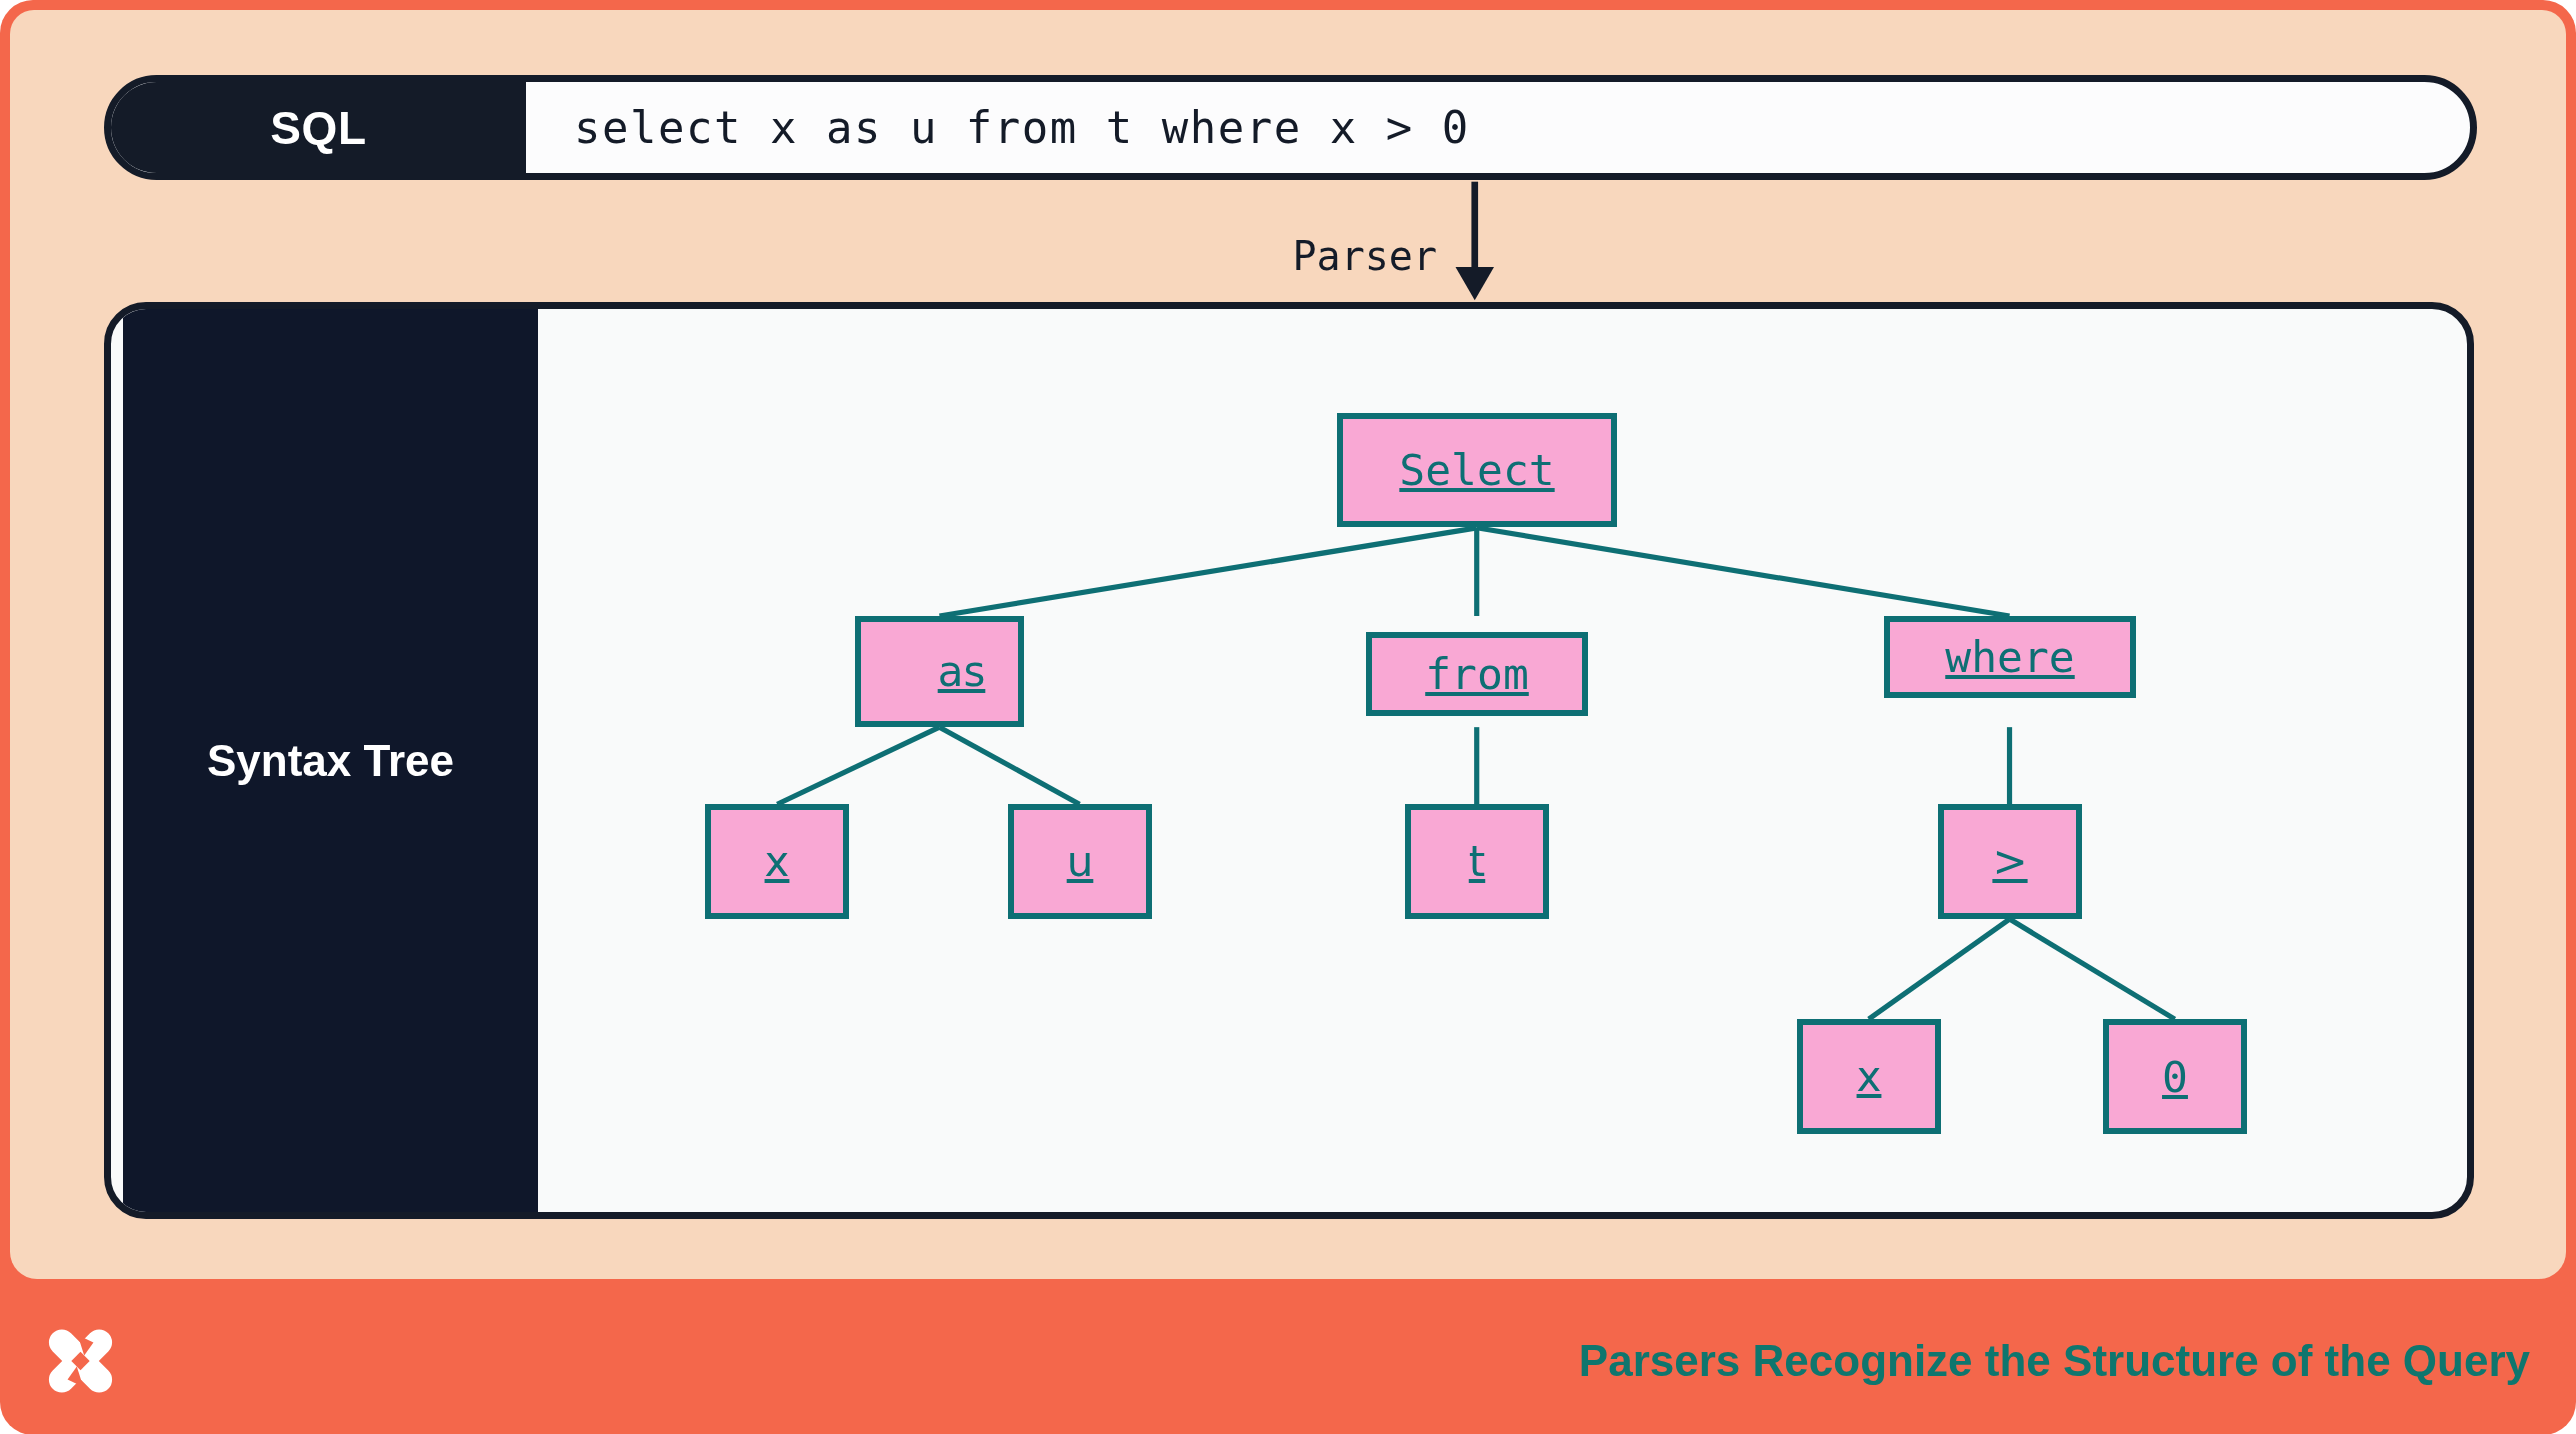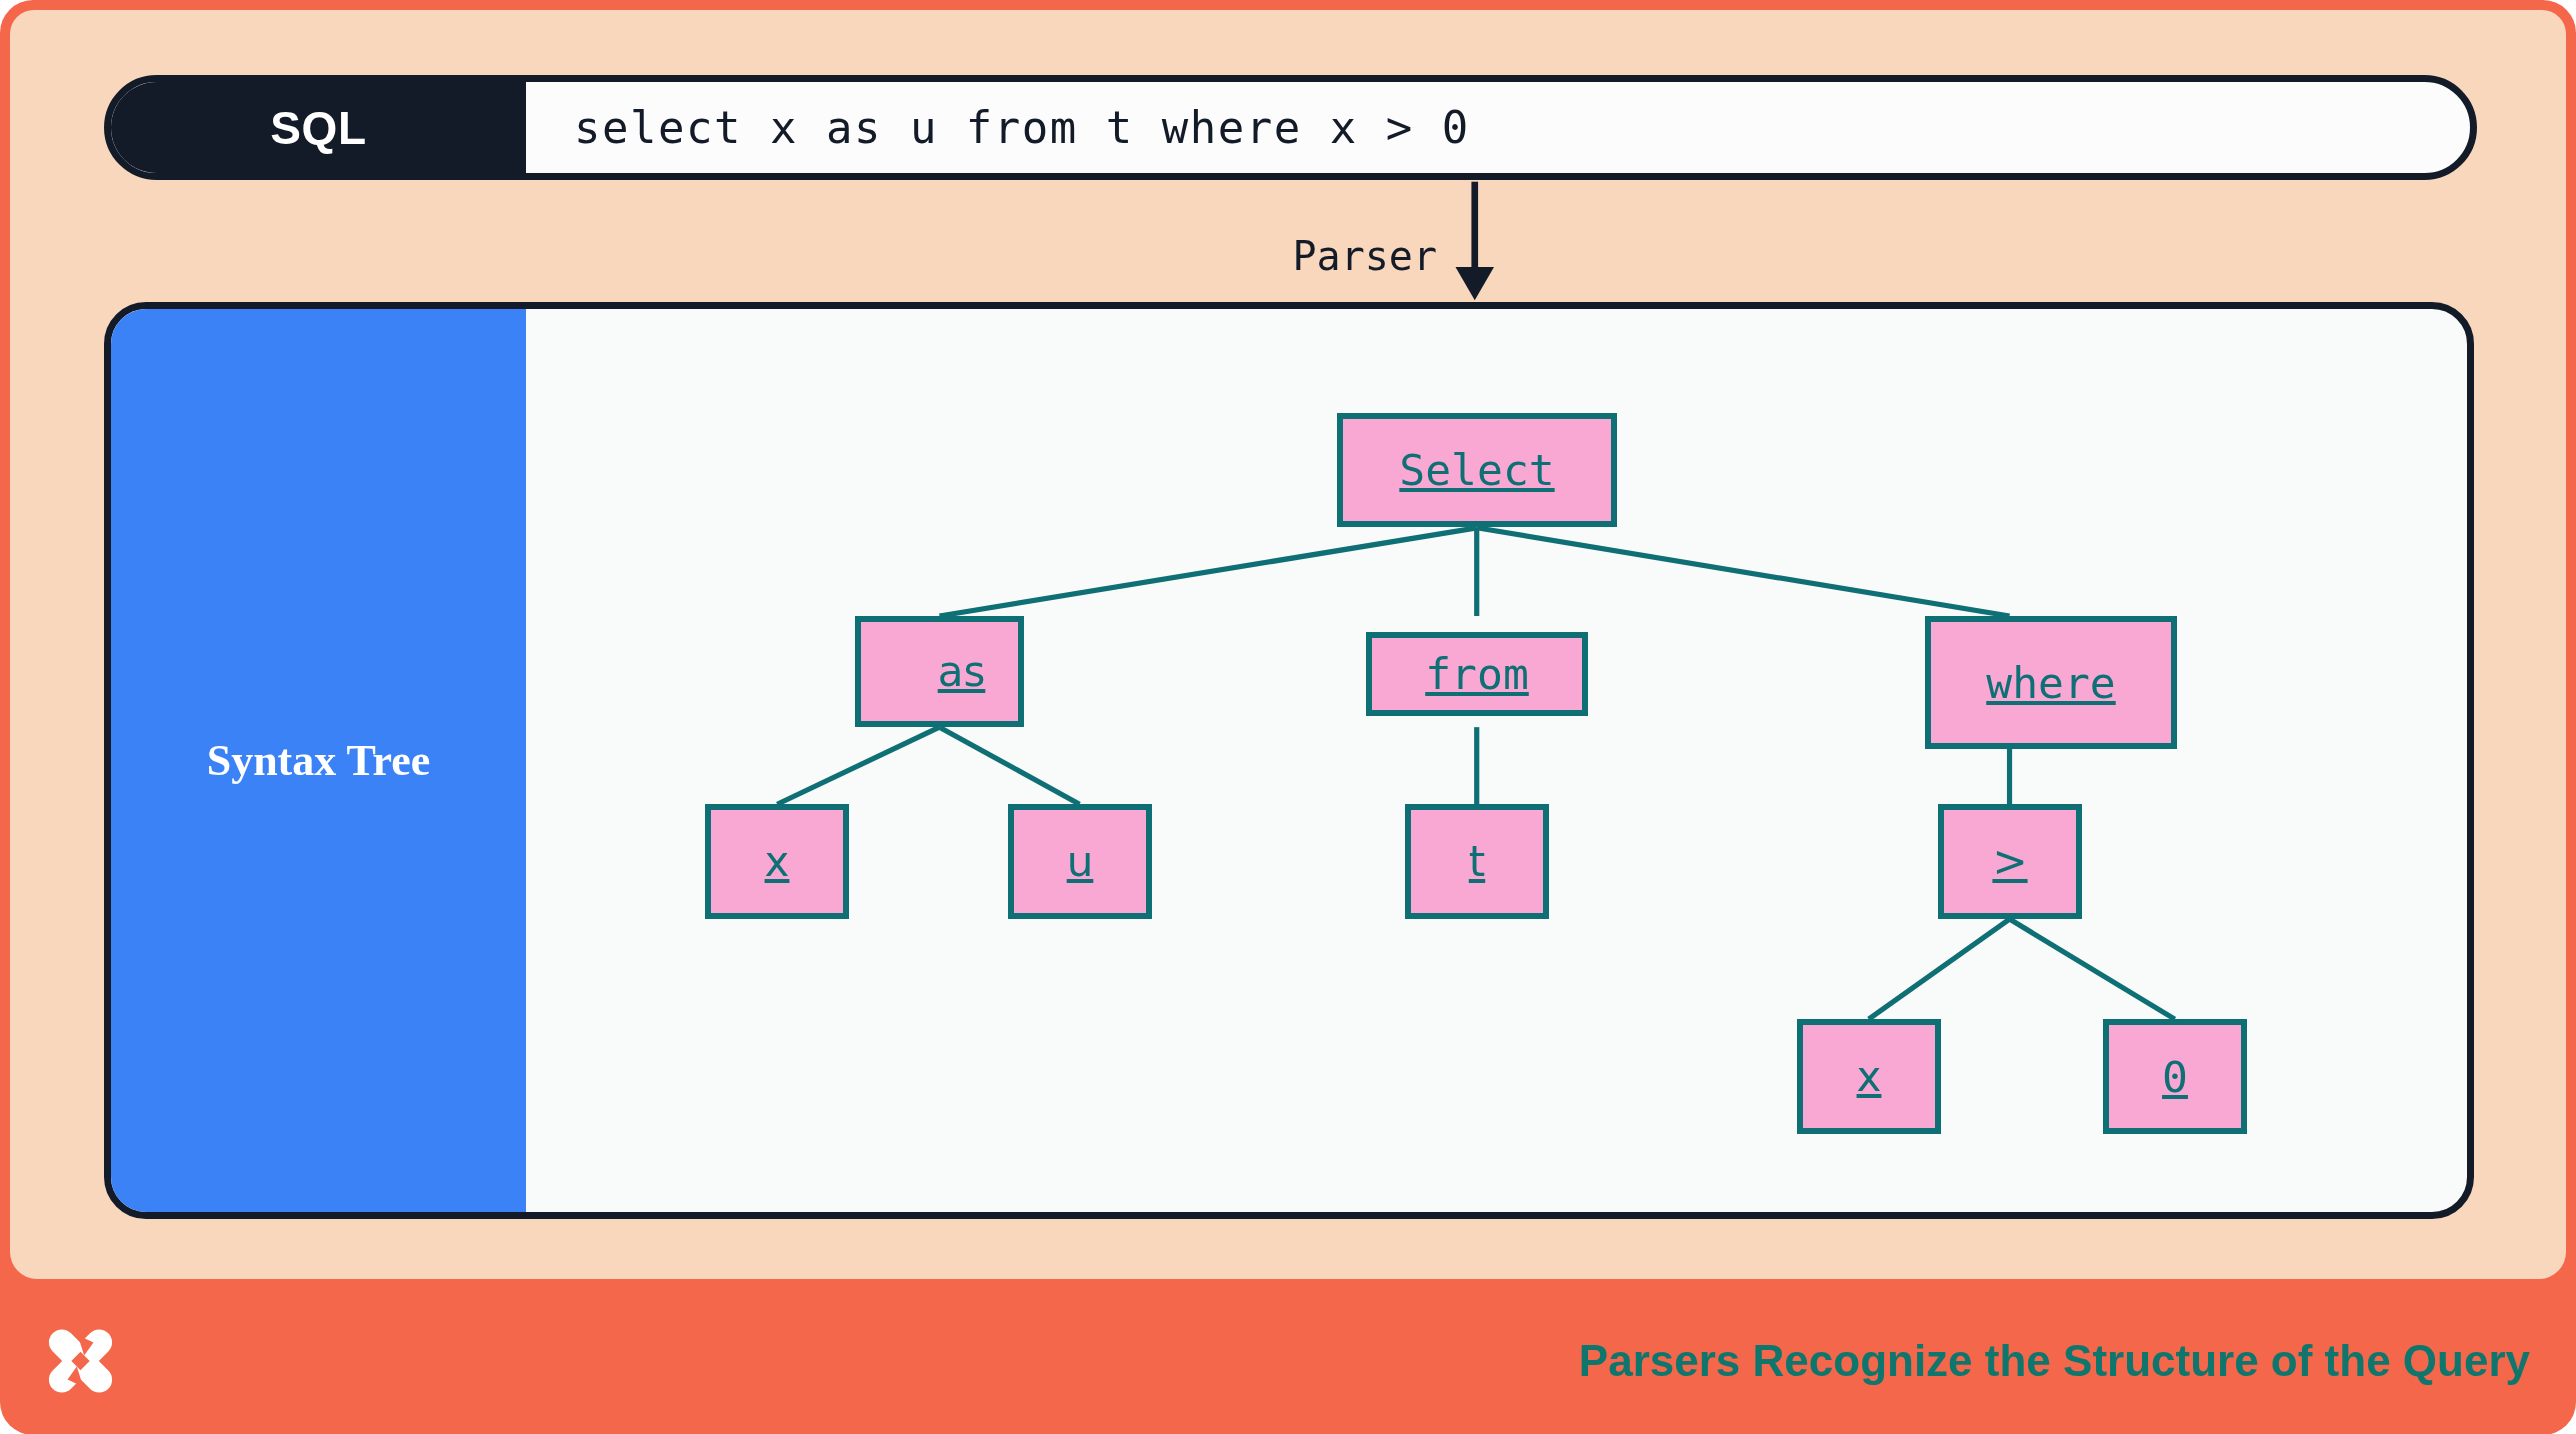--- a/index.html
+++ b/index.html
@@ -62,24 +62,24 @@
   
   .tree-panel {
     position:absolute; left:104px; top:302px; width:2370px; height:917px;
     box-sizing:border-box;
     border:7.4px solid #141B28;
     border-radius:42px;
     background:#F9FAFA;
     overflow:hidden;
   }
   .tree-sidebar {
-    position:absolute; left:0; top:0; bottom:0; width:415px;
-    background:#3b82f6;
+    position:absolute; left:12px; top:0; bottom:0; width:415px;
+    background:#0f172a;
     display:flex; align-items:center; justify-content:center;
-    color:#ffffff; font-size:44px; font-weight:bold;font-family:Liberation Serif, serif;
+    color:#ffffff; font-size:44px; font-weight:bold;
   }
   .tree-area {
     position:absolute; left:415px; right:0; top:0; bottom:0;
   }
   .edges {
     position:absolute; left:-415px; top:0; width:2355px; height:903px;
   }
   .node {
     position:absolute; box-sizing:border-box;
     border:6px solid #0E6F74;
@@ -87,21 +87,21 @@
     color:#0E6F74;
     display:flex; align-items:center; justify-content:center;text-decoration:underline;
   }
   .node.mono { font-family:"DejaVu Sans Mono", monospace; font-size:43px; }
   .node.sans { font-family:"DejaVu Sans", sans-serif; font-size:42px; }
 
   
   .n-select { left:811px; top:104px;  width:280px; height:114px; }
   .n-as     { left:329px;  top:307px;  width:169px; height:111px;padding-left:44px; }
   .n-from   { left:840px; top:307px;  width:222px; height:84px;margin-top:16px; }
-  .n-where  { left:1358px; top:307px;  width:252px; height:133px;margin-left:41px; }
+  .n-where  { left:1358px; top:307px;  width:252px; height:82px; }
   .n-x1     { left:179px;  top:495px;  width:144px; height:115px; }
   .n-u      { left:482px;  top:495px;  width:144px; height:115px; }
   .n-t      { left:879px; top:495px;  width:144px; height:115px; }
   .n-gt     { left:1412px; top:495px;  width:144px; height:115px; }
   .n-x2     { left:1271px; top:710px;  width:144px; height:115px; }
   .n-zero   { left:1577px; top:710px;  width:144px; height:115px; }
 
   
   .footer {
     position:absolute; left:0; right:0; top:1287px; bottom:0;

